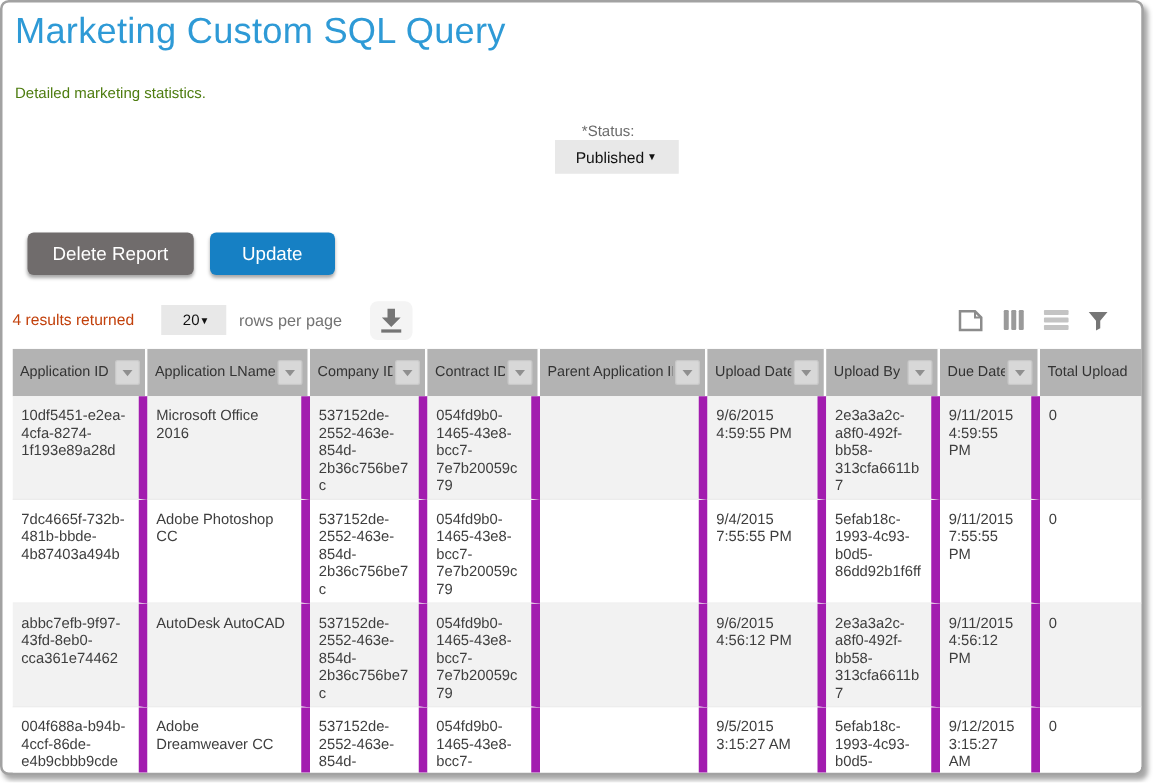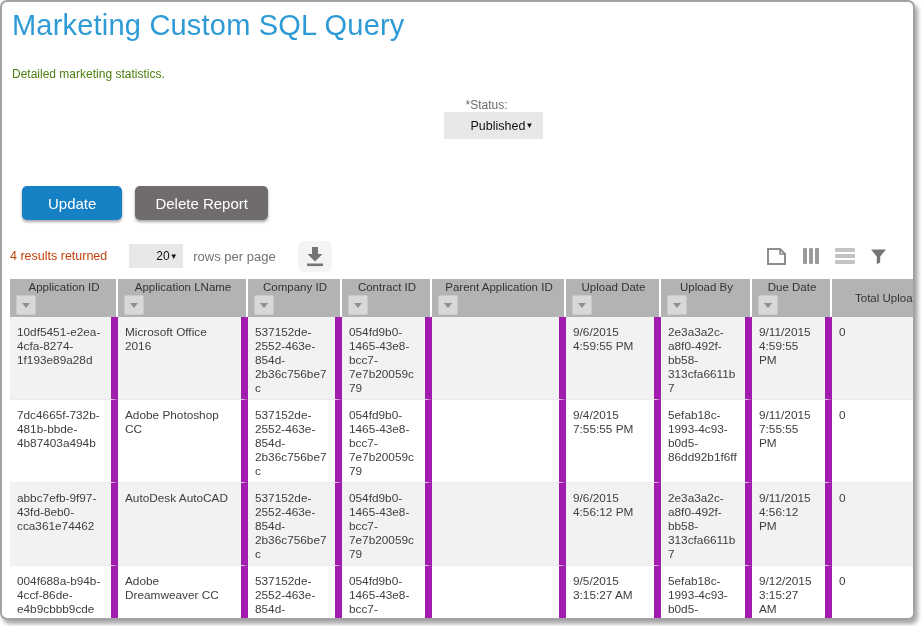--- a/index.html
+++ b/index.html
@@ -17,21 +17,21 @@
   .page-title {
     margin: 5px 0 0 10px; font-size: 29px; line-height: 36px;
     font-weight: 300; color: #2e9ad6; letter-spacing: 0.2px;
   }
   .subtitle { margin: 24px 0 0 10px; font-size: 12px; color: #4d7c0f; }
   .status-row { margin-top: 17px; padding-left: 58px; display: flex; align-items: center; flex-direction: column; }
   .status-label { font-size: 12px; color: #6b6b6b; }
   .select {
     background: #e8e8e8; display: inline-flex; align-items: center;
     justify-content: space-between; cursor: pointer;
-    font-size: 12.5px; color: #111; padding: 0 27px;
+    font-size: 12.5px; color: #111; padding: 0 17px;
   }
   .status-select { width: 99px; height: 27px; margin-left: 13px; }
   .caret-down { font-size: 8px; color: #111; }
   .btn-row { margin-top: 47px; padding-left: 20px; display: flex; gap: 13px; }
   .btn {
     height: 34px; border: none; border-radius: 5px; color: #fff;
     font-size: 15px; font-family: inherit; cursor: pointer;
     box-shadow: 0 2px 3px rgba(0,0,0,0.35); padding: 0 20px;
   }
   .btn-update { background: #1680c4; padding: 0 26px; }
@@ -50,22 +50,22 @@
   }
   .spacer { flex: 1; }
   .right-icons { display: flex; align-items: center; gap: 15px; }
   .table-wrap { margin: 7px 0 0 8px; width: 905px; overflow: hidden; }
   table { border-collapse: separate; border-spacing: 0; table-layout: fixed; width: 932px; }
   th {
     background: #b3b3b3; height: 38px; font-weight: normal;
     border-right: 2px solid #fff; padding: 0;
   }
   .th-inner {
-    display: flex; justify-content: space-between;
-    padding: 0 4px 0 6px; white-space: nowrap; gap: 2px; flex-direction: column;
+    display: flex; align-items: center; justify-content: space-between;
+    padding: 0 4px 0 6px; white-space: nowrap; gap: 2px;
   }
   .th-label { font-size: 11.5px; color: #333; overflow: hidden; }
   .col-menu {
     width: 20px; height: 20px; flex: 0 0 auto; cursor: pointer;
     background: #d8d8d8; border: 1px solid #c9c9c9; border-radius: 2px;
     display: inline-flex; align-items: center; justify-content: center;
   }
   .col-menu .tri {
     width: 0; height: 0; border: 4px solid transparent;
     border-top: 5px solid #8f8f8f; margin-top: 4px;
@@ -88,22 +88,22 @@
 
   <div class="status-row">
     <span class="status-label">*Status:</span>
     <div class="select status-select">
       <span>Published</span>
       <span class="caret-down">▼</span>
     </div>
   </div>
 
   <div class="btn-row">
+    <button class="btn btn-delete">Delete Report</button>
     <button class="btn btn-update">Update</button>
-    <button class="btn btn-delete">Delete Report</button>
   </div>
 
   <div class="toolbar">
     <span class="results-text">4 results returned</span>
     <div class="select pagesize-select">
       <span>20</span>
       <span class="caret-down">▼</span>
     </div>
     <span class="rpp-label">rows per page</span>
     <button class="icon-btn download-btn">

